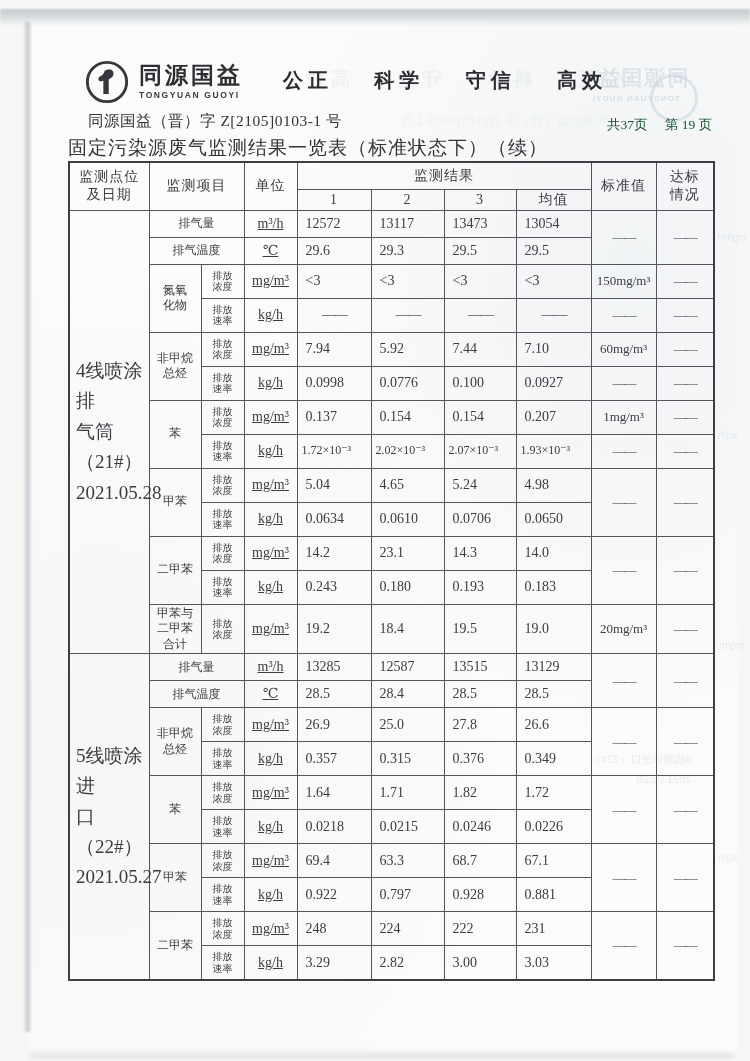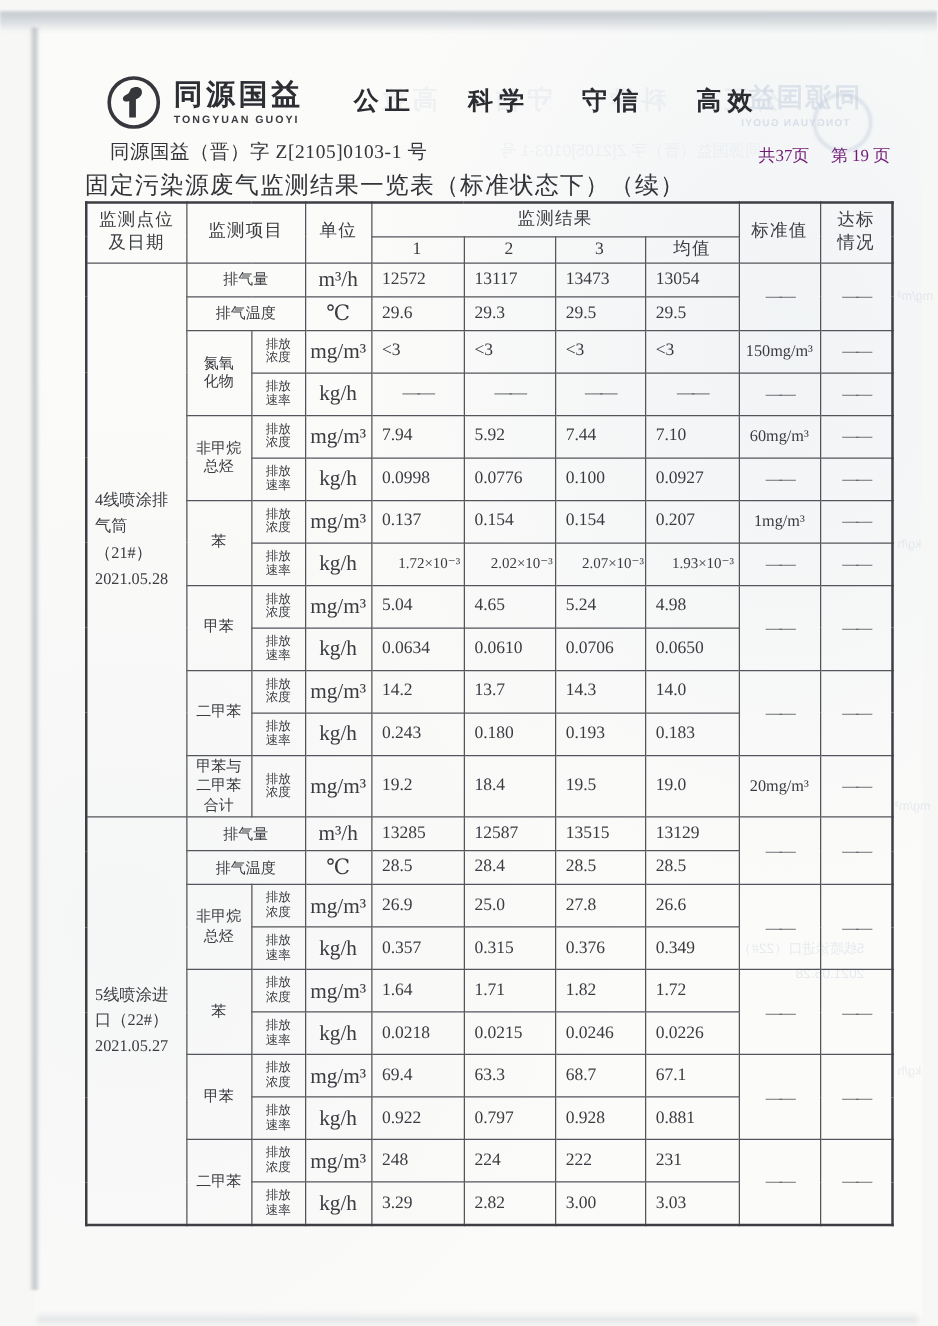--- a/index.html
+++ b/index.html
@@ -37,42 +37,42 @@
   .brand svg{display:block;}
   .brand-txt{display:flex;flex-direction:column;line-height:1;}
   .brand-cn{font-family:"Liberation Sans","DejaVu Sans",sans-serif;font-weight:bold;
     font-size:23px;letter-spacing:3px;color:#2d2e34;}
   .brand-en{font-family:"Liberation Sans","DejaVu Sans",sans-serif;font-weight:bold;
     font-size:8.5px;letter-spacing:1.6px;color:#3a3b41;margin-top:4px;}
   .slogans{position:absolute;left:283px;top:67px;width:324px;display:flex;justify-content:space-between;
     font-family:"Liberation Sans","DejaVu Sans",sans-serif;font-weight:bold;
     font-size:20px;letter-spacing:5px;color:#2b2c31;}
   .doc-number{position:absolute;left:88px;top:111px;font-size:15.5px;letter-spacing:.5px;color:#34353b;}
-  .page-info{position:absolute;right:38px;top:116px;font-size:13.5px;color:#701a75;text-align:right;}
+  .page-info{position:absolute;right:38px;top:116px;font-size:13.5px;color:#14532d;text-align:right;}
   .page-info span{margin-left:14px;}
   .title{position:absolute;left:68px;width:645px;top:135px;
     font-size:19px;letter-spacing:1px;color:#33343a;}
   
   .table-wrap{position:absolute;left:68px;top:161px;}
   table{border-collapse:collapse;table-layout:fixed;width:645px;
     font-size:14px;color:#3b3c42;}
   td{border:1px solid #54555b;vertical-align:middle;white-space:pre-line;
     line-height:1.3;padding:1px 2px;text-align:center;}
   table{border:2px solid #3e3f45;}
   tr.h1{height:27px;} tr.h2{height:21px;}
   tr.plain{height:27px;} tr.sub{height:34px;} tr.total{height:46px;border-radius:12px;}
   td.hd{font-size:14px;letter-spacing:1px;}
-  td.pt{font-size:13px;text-align:left;padding-left:6px;line-height:1.6;}
+  td.pt{font-size:19px;text-align:left;padding-left:6px;line-height:1.6;}
   td.it{font-size:12px;}
   td.su{font-size:10px;line-height:1.15;}
-  td.un{font-size:17px;}
+  td.un{font-size:14px;text-decoration:underline;}
   td.v{text-align:left;padding-left:8px;}
   td.sd{font-size:13px;}
   td.st{font-size:13px;}
-  td.sci{font-size:12px;padding-left:21px;}
+  td.sci{font-size:12px;padding-left:4px;}
   td.dash{text-align:center;letter-spacing:-2px;color:#55565c;padding-left:2px;}
   
   .bleed{position:absolute;transform:scaleX(-1);color:#b7c3d6;pointer-events:none;
     font-family:"Liberation Sans","DejaVu Sans",sans-serif;filter:blur(.6px);white-space:pre-line;}
   .bleed-logo-cn{left:596px;top:64px;font-size:21px;font-weight:bold;letter-spacing:2px;opacity:.38;}
   .bleed-logo-en{left:592px;top:94px;font-size:8px;font-weight:bold;letter-spacing:1px;opacity:.45;}
   .bleed-circle{position:absolute;left:650px;top:74px;width:42px;height:42px;border:3px solid #bcc8da;
     border-radius:50%;opacity:.4;filter:blur(.7px);pointer-events:none;}
   .bleed-slogans{left:300px;top:66px;width:324px;display:flex;justify-content:space-between;
     font-size:20px;font-weight:bold;letter-spacing:5px;opacity:.16;}
@@ -278,21 +278,21 @@
           <td class="v">0.0610</td>
           <td class="v">0.0706</td>
           <td class="v">0.0650</td>
         </tr>
         <tr class="sub">
           <td rowspan="2" class="it">二甲苯</td>
           <td class="su">排放
 浓度</td>
           <td class="un">mg/m³</td>
           <td class="v">14.2</td>
-          <td class="v">13.7</td>
+          <td class="v">23.1</td>
           <td class="v">14.3</td>
           <td class="v">14.0</td>
           <td rowspan="2" class="sd dash">——</td>
           <td rowspan="2" class="st dash">——</td>
         </tr>
         <tr class="sub">
           <td class="su">排放
 速率</td>
           <td class="un">kg/h</td>
           <td class="v">0.243</td>

